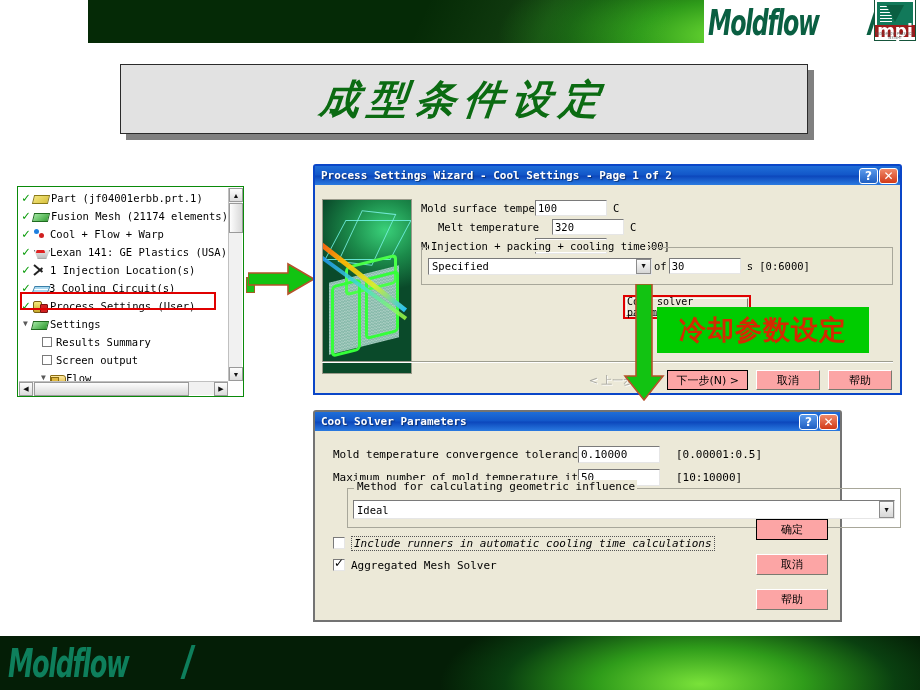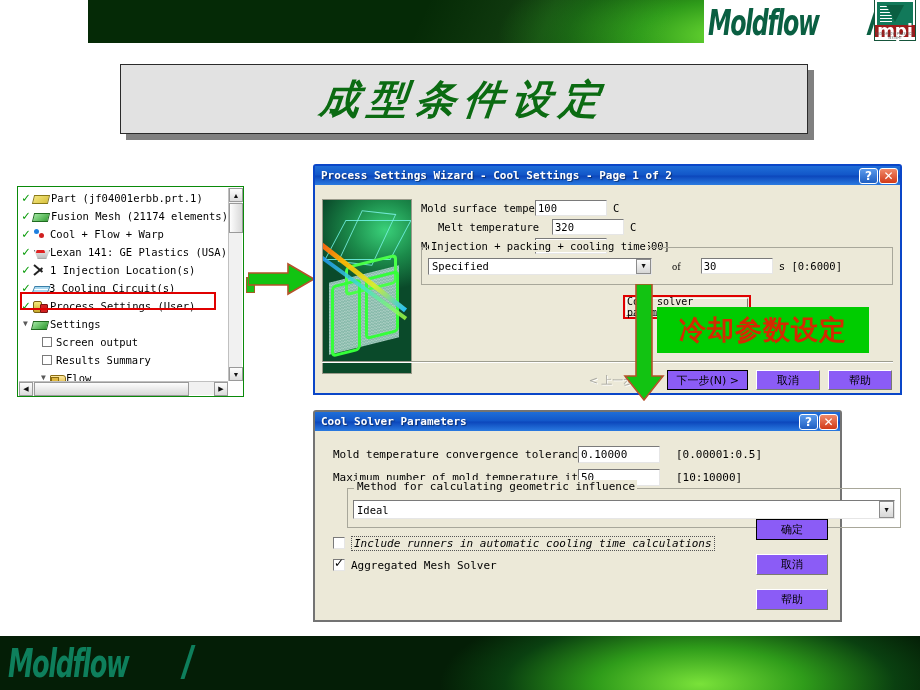--- a/index.html
+++ b/index.html
@@ -382,21 +382,21 @@
   #dlg1-sep {
     position: absolute; left: 7px; right: 7px; top: 176px;
     border-top: 1px solid #9d9d8f; border-bottom: 1px solid #ffffff;
   }
   #dlg1-buttons {
     position: absolute; right: 8px; top: 185px;
     display: flex; align-items: center; gap: 8px;
   }
   .btn {
     height: 20px; min-width: 64px; padding: 0 8px;
-    background: #8b5cf6;
+    background: #fca5a5;
     border: 1px solid #7a7a70;
     border-top-color: #ffffff; border-left-color: #ffffff;
     display: flex; align-items: center; justify-content: center;
     font-family: "DejaVu Sans", sans-serif; font-size: 11px; color: #000;
     white-space: nowrap;
   }
   .btn.wide { min-width: 68px; }
   .btn.disabled { color: #a6a6a0; text-shadow: 1px 1px 0 #ffffff; border-color: transparent; background: transparent; }
   .btn.default { border: 1px solid #000000; font-weight: normal; }
 
@@ -549,27 +549,27 @@
 
       <div class="tree-row">
         <span class="tree-expander">▼</span>
         <span class="tree-ico res"></span>
         <span class="tree-label">Settings</span>
       </div>
 
       <div class="tree-row">
         <span style="flex:0 0 22px"></span>
         <span class="tree-cb"></span>
-        <span class="tree-label">Screen output</span>
+        <span class="tree-label">Results Summary</span>
       </div>
 
       <div class="tree-row">
         <span style="flex:0 0 22px"></span>
         <span class="tree-cb"></span>
-        <span class="tree-label">Results Summary</span>
+        <span class="tree-label">Screen output</span>
       </div>
 
       <div class="tree-row">
         <span style="flex:0 0 18px"></span>
         <span class="tree-expander">▼</span>
         <span class="tree-ico folder"></span>
         <span class="tree-label">Flow</span>
       </div>
 
     </div>
@@ -635,21 +635,21 @@
 
       <div id="grp-inj">
         <div id="grp-inj-top-l"></div>
         <div id="grp-inj-top-r"></div>
         <div id="grp-inj-legend">Injection + packing + cooling time</div>
         <div id="grp-inj-inner">
           <div class="combo" style="width:224px;">
             <span class="cbtxt">Specified</span>
             <span class="cbarrow">▼</span>
           </div>
-          <span style="margin:0 20px;font-family:Liberation Serif, serif;">of</span>
+          <span style="margin:0 2px;">of</span>
           <span class="f-input" style="width:72px;">30</span>
           <span class="f-unit">s  [0:6000]</span>
         </div>
       </div>
 
       <div id="csp-wrap">
         <div id="csp-btn">Cool solver parameters...</div>
       </div>
 
       <div id="dlg1-sep"></div>

